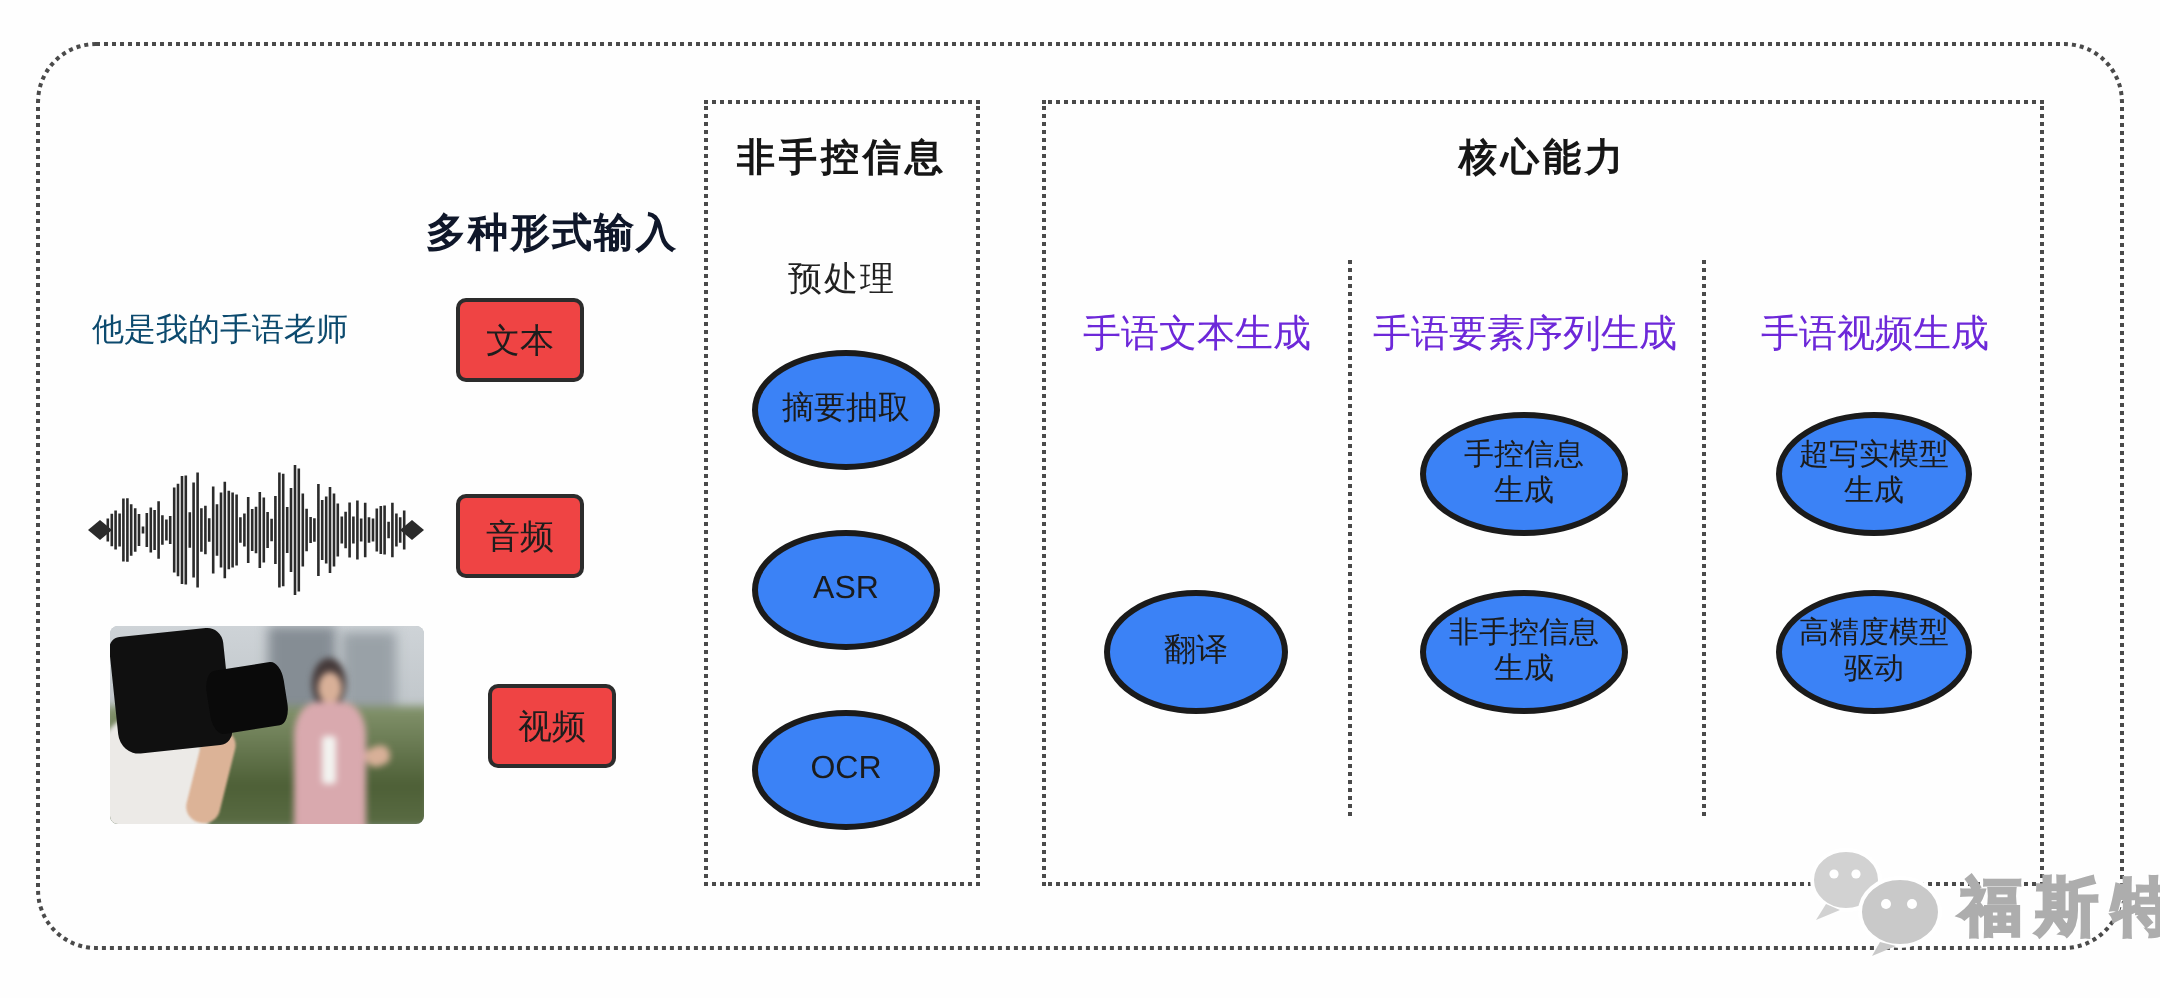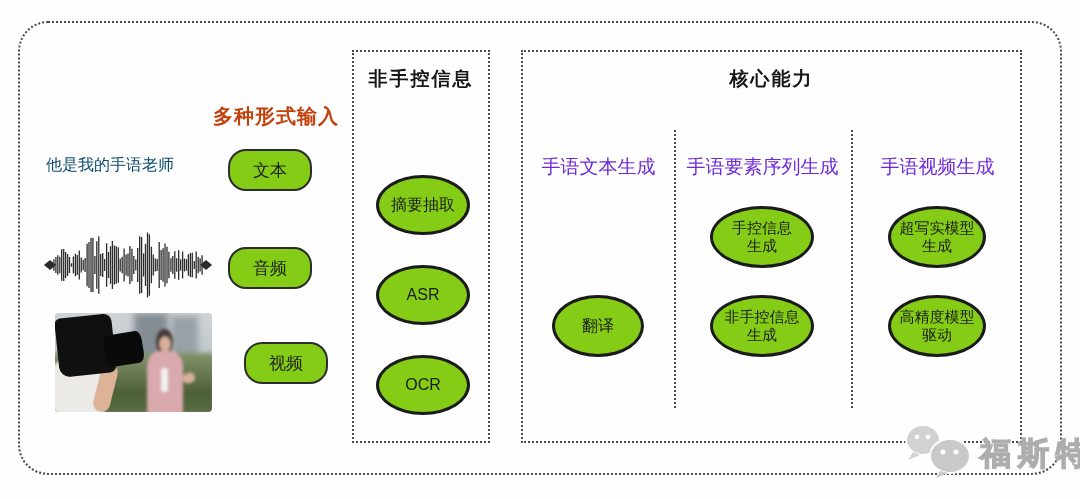--- a/index.html
+++ b/index.html
@@ -8,30 +8,30 @@
     font-family:"Liberation Sans","DejaVu Sans",sans-serif;color:#222;
   }
   
   .outer-border{
     position:absolute;left:18px;top:21px;width:1040px;height:450px;
     border:2px dotted #4a4a4a;border-radius:30px;
   }
   
   .input-header{
     position:absolute;left:213px;top:103px;font-size:20px;font-weight:bold;
-    color:#c2410c;white-space:nowrap;letter-spacing:1px;
+    color:#0f172a;white-space:nowrap;letter-spacing:1px;
   }
   .sample-text{
     position:absolute;left:46px;top:155px;font-size:16px;color:#0c4a6e;white-space:nowrap;
   }
   .pill{
-    position:absolute;left:228px;width:84px;height:42px;
-    border:2px solid #2c2c2c;border-radius:18px;
+    position:absolute;left:228px;width:64px;height:42px;
+    border:2px solid #2c2c2c;border-radius:5px;
     display:flex;align-items:center;justify-content:center;
-    font-size:17px;color:#1d1d1d;background:#84cc16;box-sizing:border-box;
+    font-size:17px;color:#1d1d1d;background:#ef4444;box-sizing:border-box;
   }
   .pill-text{top:149px;}
   .pill-audio{top:247px;}
   .pill-video{top:342px;margin-left:16px;}
   .waveform{position:absolute;left:42px;top:227px;width:172px;height:76px;}
   
   .video-thumb{position:absolute;left:55px;top:313px;width:157px;height:99px;
     border-radius:4px;overflow:hidden;background:#b9c0c5;}
   .video-thumb *{position:absolute;}
   .vt-sky{left:0;top:0;right:0;height:46%;background:linear-gradient(180deg,#ced3d7,#bfc5c9);}
@@ -57,21 +57,21 @@
   
   .scene-box{position:absolute;left:352px;top:50px;width:138px;height:393px;
     border:2px dotted #4a4a4a;box-sizing:border-box;}
   .core-box{position:absolute;left:521px;top:50px;width:501px;height:393px;
     border:2px dotted #4a4a4a;box-sizing:border-box;}
   .box-title{position:absolute;left:0;right:0;top:14px;text-align:center;
     font-size:19px;font-weight:bold;color:#161616;letter-spacing:2px;}
   .scene-sub{position:absolute;left:0;right:0;top:76px;text-align:center;
     font-size:17px;color:#222;letter-spacing:1px;}
   .ellipse{
-    position:absolute;border:3px solid #1b1b1b;border-radius:50%;background:#84cc16;
+    position:absolute;border:3px solid #1b1b1b;border-radius:50%;background:#3b82f6;
     display:flex;align-items:center;justify-content:center;text-align:center;
     box-sizing:border-box;
   }
   .ellipse span{white-space:pre-line;font-size:16px;color:#1b1b1b;line-height:1.2;}
   .ellipse.small-label span{font-size:15px;}
   
   .e-scene{left:22px;width:94px;height:60px;}
   .e-scene1{top:123px;}
   .e-scene2{top:213px;}
   .e-scene3{top:303px;}
@@ -138,20 +138,21 @@
       <div class="vt-hand"></div>
     </div>
     <div class="vt-shirt"></div>
     <div class="vt-arm"></div>
     <div class="vt-camera"></div>
     <div class="vt-lens"></div>
   </div>
 
   <div class="scene-box">
     <div class="box-title">非手控信息</div>
+    <div class="scene-sub">预处理</div>
     <div class="ellipse e-scene e-scene1">
       <span>摘要抽取</span>
     </div>
     <div class="ellipse e-scene e-scene2">
       <span>ASR</span>
     </div>
     <div class="ellipse e-scene e-scene3">
       <span>OCR</span>
     </div>
   </div>

